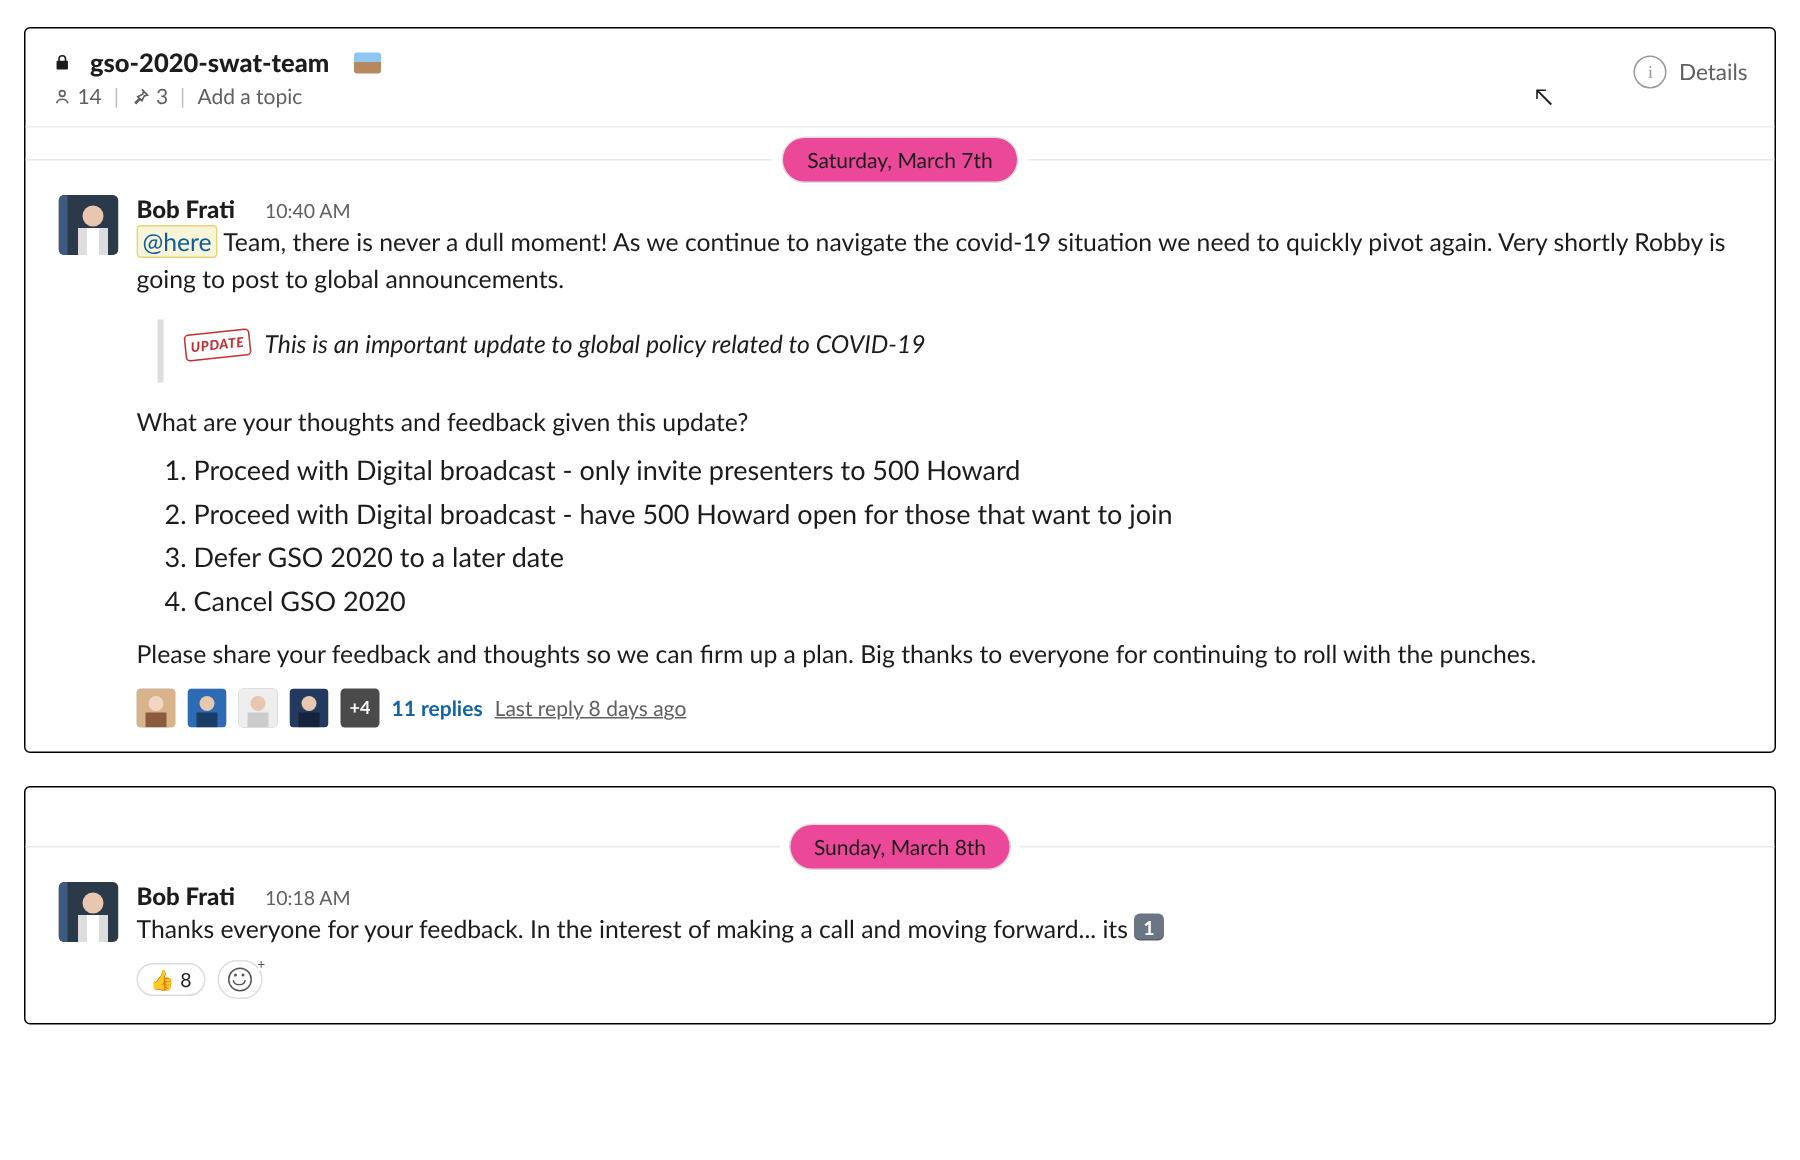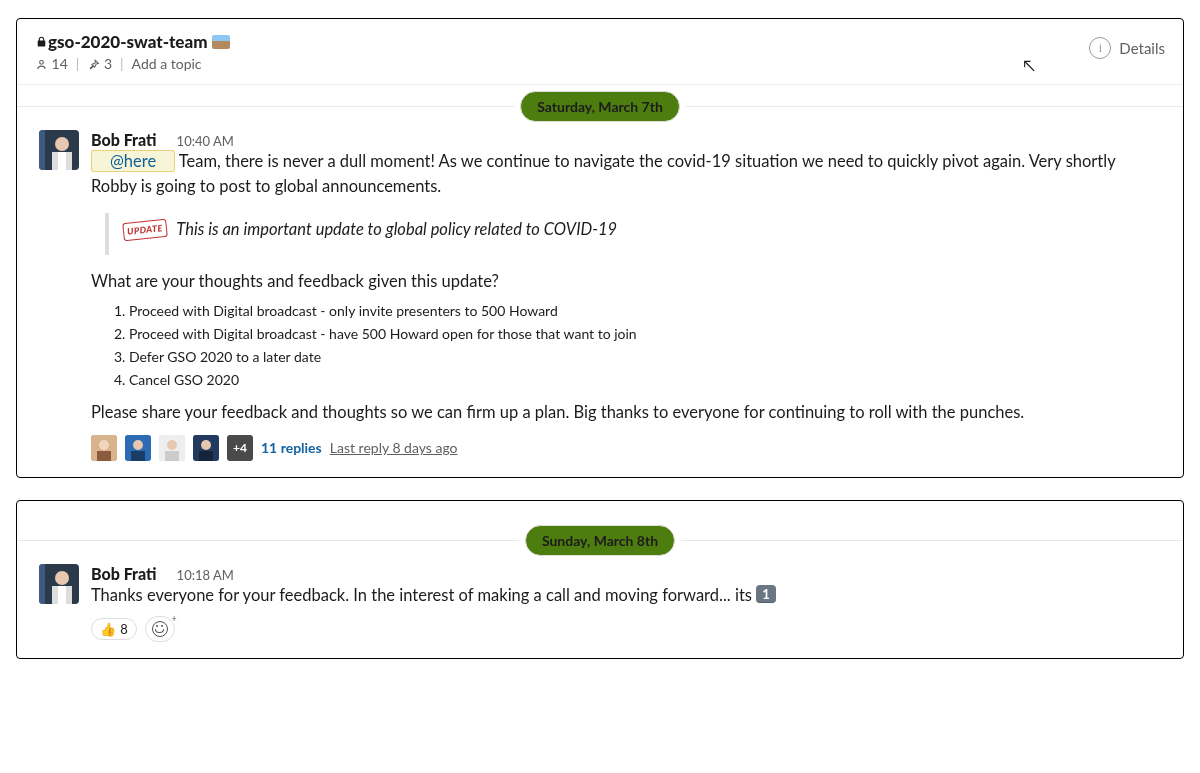--- a/index.html
+++ b/index.html
@@ -14,67 +14,67 @@
     --border:#000;
     --divider:#e8e8e8;
   }
   html,body{margin:0;padding:0;background:#fff;font-family:"Lato","Helvetica Neue",Arial,sans-serif;color:var(--text);font-size:16px;}
   .frame{border:1.5px solid var(--border);border-radius:4px;margin:18px 16px 22px 16px;background:#fff;position:relative;padding:0 0 10px 0;}
   
   .header{
     display:flex;align-items:flex-start;justify-content:space-between;
     padding:12px 18px 12px 18px;border-bottom:1px solid #eee;
   }
-  .chan{font-weight:900;font-size:17px;display:flex;align-items:center;gap:0;}
+  .chan{font-weight:900;font-size:17px;display:flex;align-items:center;gap:12px;}
   .chan svg{width:13px;height:13px;}
   .emoji-brick{
     display:inline-block;width:18px;height:14px;border-radius:2px;
     background:linear-gradient(#8fc7f2 0 45%, #b5895f 45% 100%);margin-left:4px;
     vertical-align:-1px;
   }
   .subhead{display:flex;align-items:center;gap:8px;color:var(--muted);font-size:14px;margin-top:3px;}
   .subhead .sep{color:#bbb;}
   .subhead .link{color:var(--muted);}
   .subhead svg{width:13px;height:13px;vertical-align:-2px;}
   .details{display:flex;align-items:center;gap:8px;color:var(--muted);font-size:15px;padding-top:6px;}
   .info-icon{width:20px;height:20px;border:1.5px solid #999;border-radius:50%;display:inline-flex;align-items:center;justify-content:center;font-size:12px;color:#999;font-family:Georgia,serif;}
   .cursor{position:absolute;top:36px;right:148px;font-size:16px;}
   .divider-row{display:flex;align-items:center;margin:6px 0 4px 0;}
   .divider-row::before,.divider-row::after{content:"";flex:1;height:1px;background:var(--divider);}
   .date-pill{
-    border:1px solid #ddd;border-radius:18px;padding:6px 16px;font-weight:700;font-size:14px;
-    background:#4d7c0f;margin:0 6px;
+    border:1px solid #ddd;border-radius:18px;padding:6px 16px;font-weight:400;font-size:14px;
+    background:#ec4899;margin:0 6px;
   }
   .msg{display:flex;gap:12px;padding:4px 22px 6px 22px;}
   .avatar{width:40px;height:40px;border-radius:4px;flex:0 0 40px;overflow:hidden;background:#ccc;}
   .avatar svg{width:100%;height:100%;}
   .msg-body{flex:1;min-width:0;}
   .msg-head{display:flex;align-items:baseline;gap:20px;}
   .msg-author{font-weight:900;font-size:16px;}
   .msg-time{font-size:13px;color:var(--muted);}
   .msg-text{font-size:16.5px;line-height:1.5;}
   .mention{
     background:var(--mention-bg);
     box-shadow:inset 0 0 0 1px var(--mention-border);
-    color:var(--mention-link);border-radius:3px;padding:1px 19px;font-weight:400;text-align:center;
+    color:var(--mention-link);border-radius:3px;padding:1px 4px;font-weight:400;text-align:center;
   }
   .quote{
     border-left:4px solid var(--quote-border);
     margin:14px 0 14px 14px;padding:4px 10px 4px 14px;
   }
   .update-stamp{
     border:1px solid #c03232;border-radius:3px;color:#c03232;
     font-size:9px;font-weight:900;letter-spacing:.5px;padding:1px 3px;
     transform:rotate(-6deg);display:inline-block;margin-right:6px;vertical-align:2px;
   }
   .bang{color:var(--bangbang);font-weight:900;}
   .quote .line1{font-style:italic;margin-bottom:10px;}
   .quote .line2{font-weight:900;}
   ol.opts{margin:6px 0 10px 0;padding-left:38px;}
-  ol.opts li{margin:2px 0;font-size:14px;}
+  ol.opts li{margin:2px 0;font-size:18px;}
   .thread{display:flex;align-items:center;gap:8px;margin-top:10px;}
   .mini-av{width:26px;height:26px;border-radius:3px;background:#bbb;overflow:hidden;}
   .mini-av svg{width:100%;height:100%;}
   .plus-chip{
     width:26px;height:26px;border-radius:3px;background:#4a4a4a;color:#fff;
     font-size:12px;font-weight:700;display:flex;align-items:center;justify-content:center;
   }
   .replies-link{color:var(--link);font-weight:700;font-size:14px;}
   .replies-meta{color:var(--muted);font-size:14px;text-decoration:underline;}
   .reply-context{color:var(--muted);font-size:16.5px;}

